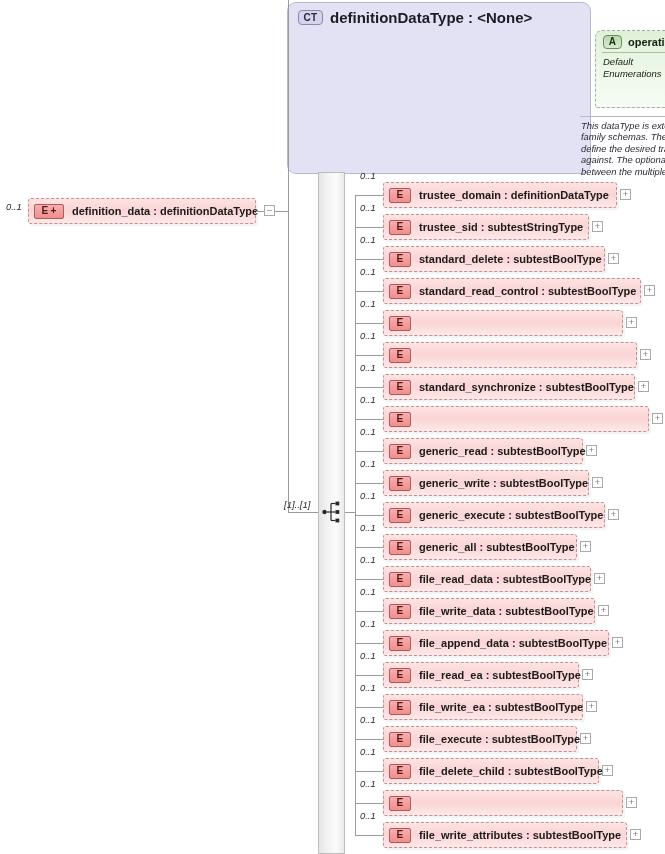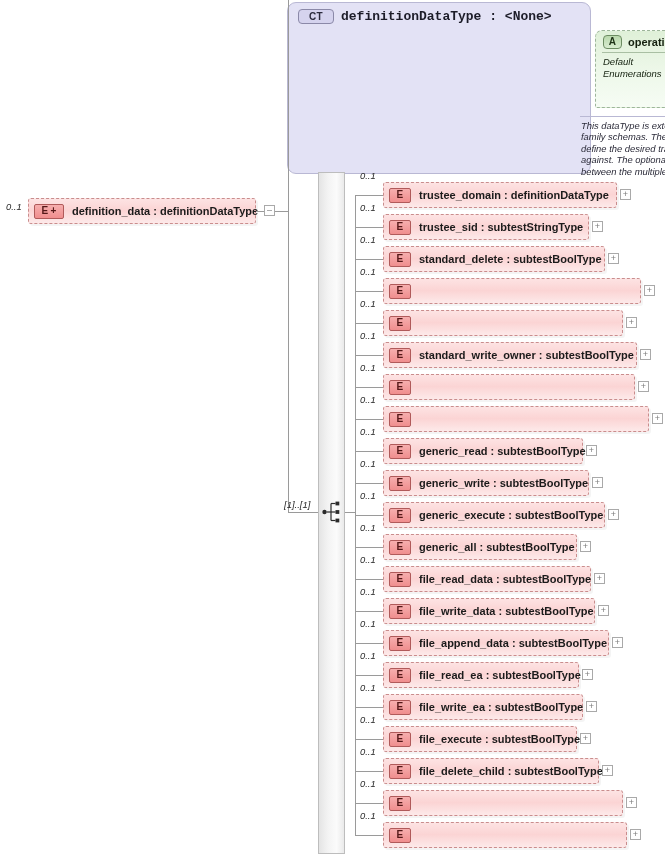--- a/index.html
+++ b/index.html
@@ -32,25 +32,25 @@
   .ct-head {
     position: absolute; left: 10px; top: 6px;
     display: flex; align-items: center; gap: 7px;
   }
   .badge {
     display: inline-flex; align-items: center; justify-content: center;
     font-size: 10px; font-weight: bold; letter-spacing: .3px;
     line-height: 1;
   }
   .badge-ct {
-    width: 36px; height: 15px;
+    width: 25px; height: 15px;
     background: #d5d3ee; border: 1px solid #8b89a8;
     border-radius: 4px; color: #2b2b3d;
   }
-  .ct-title { font-size: 13px; font-weight: bold; color: #1c1c28; white-space: nowrap; font-family: Liberation Mono, monospace; }
+  .ct-title { font-size: 15px; font-weight: bold; color: #1c1c28; white-space: nowrap; }
 
   
   .attr-panel {
     position: absolute;
     left: 307px; top: 27px;
     width: 160px; height: 78px;
     background: linear-gradient(180deg, #dff0d8 0%, #eef8ea 55%, #f6fcf4 100%);
     border: 1px dashed #9db59a;
     border-radius: 7px 7px 7px 2px;
   }
@@ -267,51 +267,52 @@
           </div>
         </div>
         <div class="toggle row-plus" style="left: 253px;">+</div>
       </div>
       <div class="row" style="left: 355px; top: 278px;">
         <div class="card">0..1</div>
         <div class="row-lead"></div>
         <div class="elem" style="width: 258px;">
           <div class="elem-inner">
             <span class="badge badge-e">E</span>
+            <span class="elem-label">standard_read_control : subtestBoolType</span>
           </div>
         </div>
         <div class="toggle row-plus" style="left: 289px;">+</div>
       </div>
       <div class="row" style="left: 355px; top: 310px;">
         <div class="card">0..1</div>
         <div class="row-lead"></div>
         <div class="elem" style="width: 240px;">
           <div class="elem-inner">
             <span class="badge badge-e">E</span>
           </div>
         </div>
         <div class="toggle row-plus" style="left: 271px;">+</div>
       </div>
       <div class="row" style="left: 355px; top: 342px;">
         <div class="card">0..1</div>
         <div class="row-lead"></div>
         <div class="elem" style="width: 254px;">
           <div class="elem-inner">
             <span class="badge badge-e">E</span>
-            <span class="elem-label">standard_write_owner : subtestBoolType</span>
           </div>
         </div>
         <div class="toggle row-plus" style="left: 285px;">+</div>
       </div>
       <div class="row" style="left: 355px; top: 374px;">
         <div class="card">0..1</div>
         <div class="row-lead"></div>
         <div class="elem" style="width: 252px;">
           <div class="elem-inner">
             <span class="badge badge-e">E</span>
+            <span class="elem-label">standard_synchronize : subtestBoolType</span>
           </div>
         </div>
         <div class="toggle row-plus" style="left: 283px;">+</div>
       </div>
       <div class="row" style="left: 355px; top: 406px;">
         <div class="card">0..1</div>
         <div class="row-lead"></div>
         <div class="elem" style="width: 266px;">
           <div class="elem-inner">
             <span class="badge badge-e">E</span>
@@ -449,20 +450,21 @@
           </div>
         </div>
         <div class="toggle row-plus" style="left: 271px;">+</div>
       </div>
       <div class="row" style="left: 355px; top: 822px;">
         <div class="card">0..1</div>
         <div class="row-lead"></div>
         <div class="elem" style="width: 244px;">
           <div class="elem-inner">
             <span class="badge badge-e">E</span>
+            <span class="elem-label">file_write_attributes : subtestBoolType</span>
           </div>
         </div>
         <div class="toggle row-plus" style="left: 275px;">+</div>
       </div>
       <div class="vline" style="left: 355px; top: 195px; height: 640px;"></div>
       <div class="hline" style="left: 345px; top: 512px; width: 10px;"></div>
     </div>
 
 </div>
 

